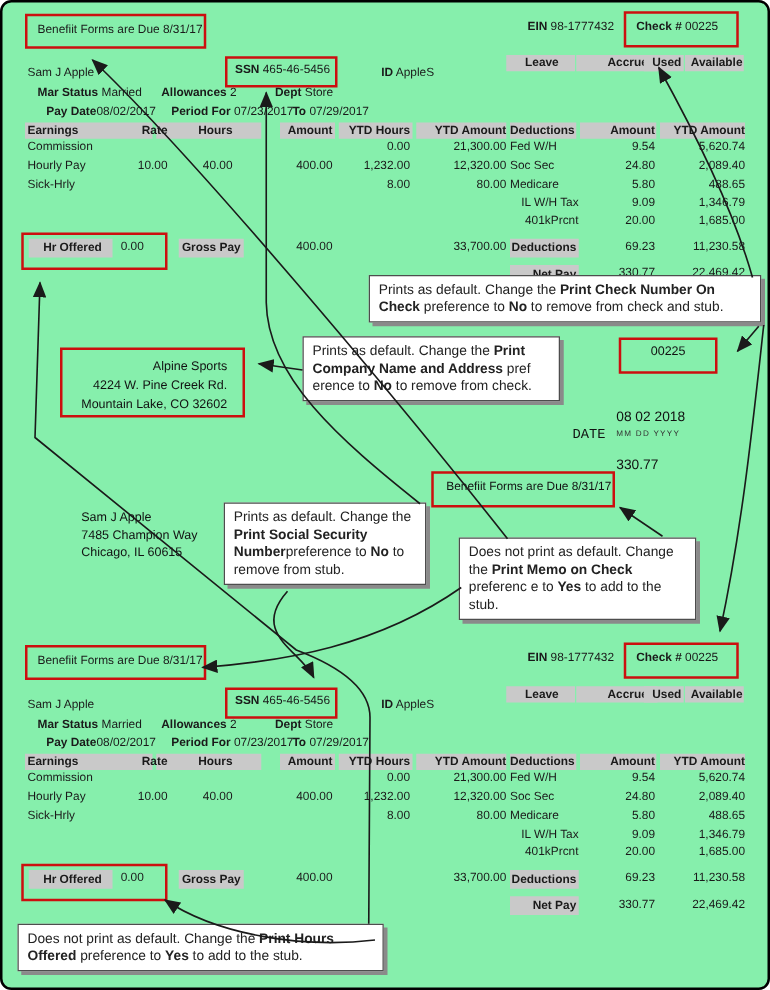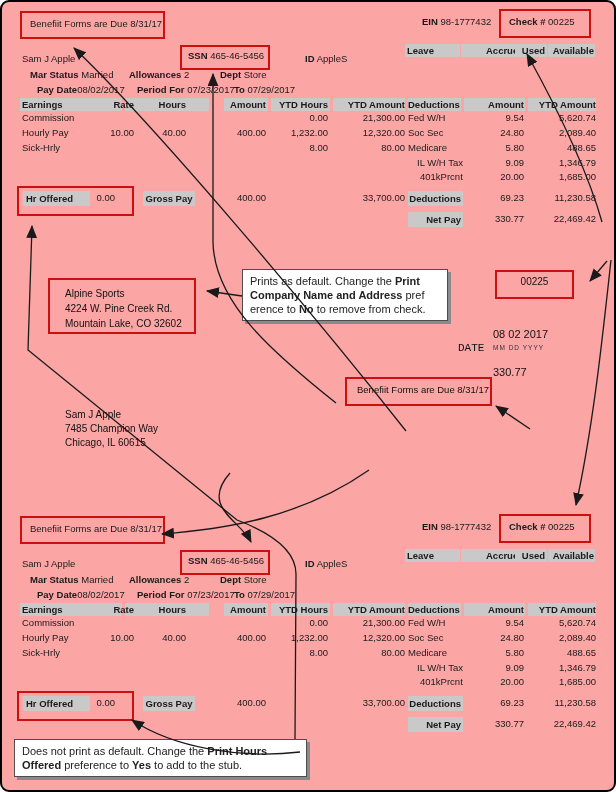--- a/index.html
+++ b/index.html
@@ -1,19 +1,19 @@
 <!DOCTYPE html>
 <html><head>
 <meta charset="utf-8">
 <style>
   html,body{margin:0;padding:0;background:#fff;}
   .page{position:relative;width:612px;height:788px;border:2px solid #000;border-radius:9px;
-        background:#fca5a5;overflow:hidden;font-family:"Liberation Sans",sans-serif;color:#111;}
+        background:#86efac;overflow:hidden;font-family:"Liberation Sans",sans-serif;color:#111;}
   .abs{position:absolute;white-space:nowrap;}
-  .b{font-weight:bold;}
+  .b{font-weight:bold;text-align:center;}
   
   .stub{position:absolute;left:0;width:616px;height:235px;font-size:9.5px;color:#1a1a1a;}
   .redbox{position:absolute;border:2px solid #cc0f0f;}
   .gcell{position:absolute;background:#c9c9c9;}
   .row{position:absolute;left:0;width:616px;height:13px;}
   .cell{position:absolute;white-space:nowrap;}
   .c-earn{left:20px}.c-rate{right:484px}.c-hours{right:432px}.c-amt{right:352px}
   .c-ytdh{right:290px}.c-ytda{right:213px}.c-dname{left:406px}.c-damt{right:94px}.c-dytd{right:22px}
   .ind1{left:415px}.ind2{left:418px}
   
@@ -299,49 +299,52 @@
   <div class="gcell b" style="left:141px;top:189px;width:52px;height:15px;line-height:15px;text-align:center;">Gross Pay</div>
   <div class="gcell b" style="left:406px;top:189px;width:53px;height:15px;line-height:15px;text-align:right;padding-right:2px;">Deductions</div>
 
   <div class="gcell b" style="left:406px;top:210px;width:53px;height:15px;line-height:15px;text-align:right;padding-right:2px;">Net Pay</div>
   <div class="row" style="top:211px;">
     <span class="cell c-damt">330.77</span>
     <span class="cell c-dytd">22,469.42</span>
   </div>
 </div>
 
-  <div class="redbox" style="left:46px;top:276px;width:144px;height:52px;">
+  <div class="redbox" style="left:46px;top:276px;width:144px;height:52px;text-align:right;">
     <div class="check-text" style="left:15px;top:6px;font-size:10px;line-height:15px;">
       <div>Alpine Sports</div>
       <div>4224 W. Pine Creek Rd.</div>
       <div>Mountain Lake, CO  32602</div>
     </div>
   </div>
 
 
   <div class="check-text" style="left:63px;top:406px;font-size:10px;line-height:14px;">
     <div>Sam J Apple</div>
     <div>7485 Champion Way</div>
     <div>Chicago, IL  60615</div>
   </div>
 
-  <div class="check-text" style="left:491px;top:326px;font-size:11px;">08 02 2017</div>
+  <div class="check-text" style="left:491px;top:326px;font-size:11px;">08 02 2018</div>
   <div class="check-text" style="left:456px;top:340px;font-size:11px;font-family:Liberation Mono, monospace;">DATE</div>
   <div class="check-text" style="left:491px;top:342px;font-size:6.5px;letter-spacing:1px;color:#333;">MM DD  YYYY</div>
   <div class="check-text" style="left:491px;top:364px;font-size:11px;">330.77</div>
 
   <div class="redbox" style="left:493px;top:268px;width:75px;height:25px;">
     <div class="check-text" style="left:0;top:4px;width:75px;text-align:center;font-size:10px;">00225</div>
   </div>
 
   <div class="redbox" style="left:343px;top:375px;width:143px;height:25px;">
     <div class="check-text" style="left:10px;top:5px;font-size:9.5px;">Benefiit Forms are Due 8/31/17</div>
   </div>
 
+  <div class="callout" style="left:293px;top:218px;width:298px;"><span>Prints as default. Change the </span><b>Print Check Number On Check</b><span> preference to </span><b>No</b><span> to remove from check and stub.</span></div>
   <div class="callout" style="left:240px;top:267px;width:190px;"><span>Prints as default. Change the </span><b>Print Company Name and Address</b><span> pref erence to </span><b>No</b><span> to remove from check.</span></div>
+  <div class="callout" style="left:177px;top:400px;width:146px;"><span>Prints as default. Change the </span><b>Print Social Security Number</b><span>preference to </span><b>No</b><span> to remove from stub.</span></div>
+  <div class="callout" style="left:365px;top:428px;width:174px;"><span>Does not print as default. Change the </span><b>Print Memo on Check</b><span> preferenc e to </span><b>Yes</b><span> to add to the stub.</span></div>
   <div class="callout" style="left:12px;top:737px;width:277px;"><span>Does not print as default. Change the </span><b>Print Hours Offered</b><span> preference to </span><b>Yes</b><span> to add to the stub.</span></div>
 
   <svg class="overlay" width="612" height="788" viewBox="0 0 612 788">
     <defs>
       <marker id="ah" viewBox="0 0 12 10" refX="11" refY="5" markerWidth="13" markerHeight="11" orient="auto" markerUnits="userSpaceOnUse">
         <path d="M0,0 L12,5 L0,10 z" fill="#1a1a1a"></path>
       </marker>
     </defs>
     <g fill="none" stroke="#1a1a1a" stroke-width="1.3">
       <path marker-end="url(#ah)" d="M 404 429 C 310 310, 150 120, 72 46"></path>

